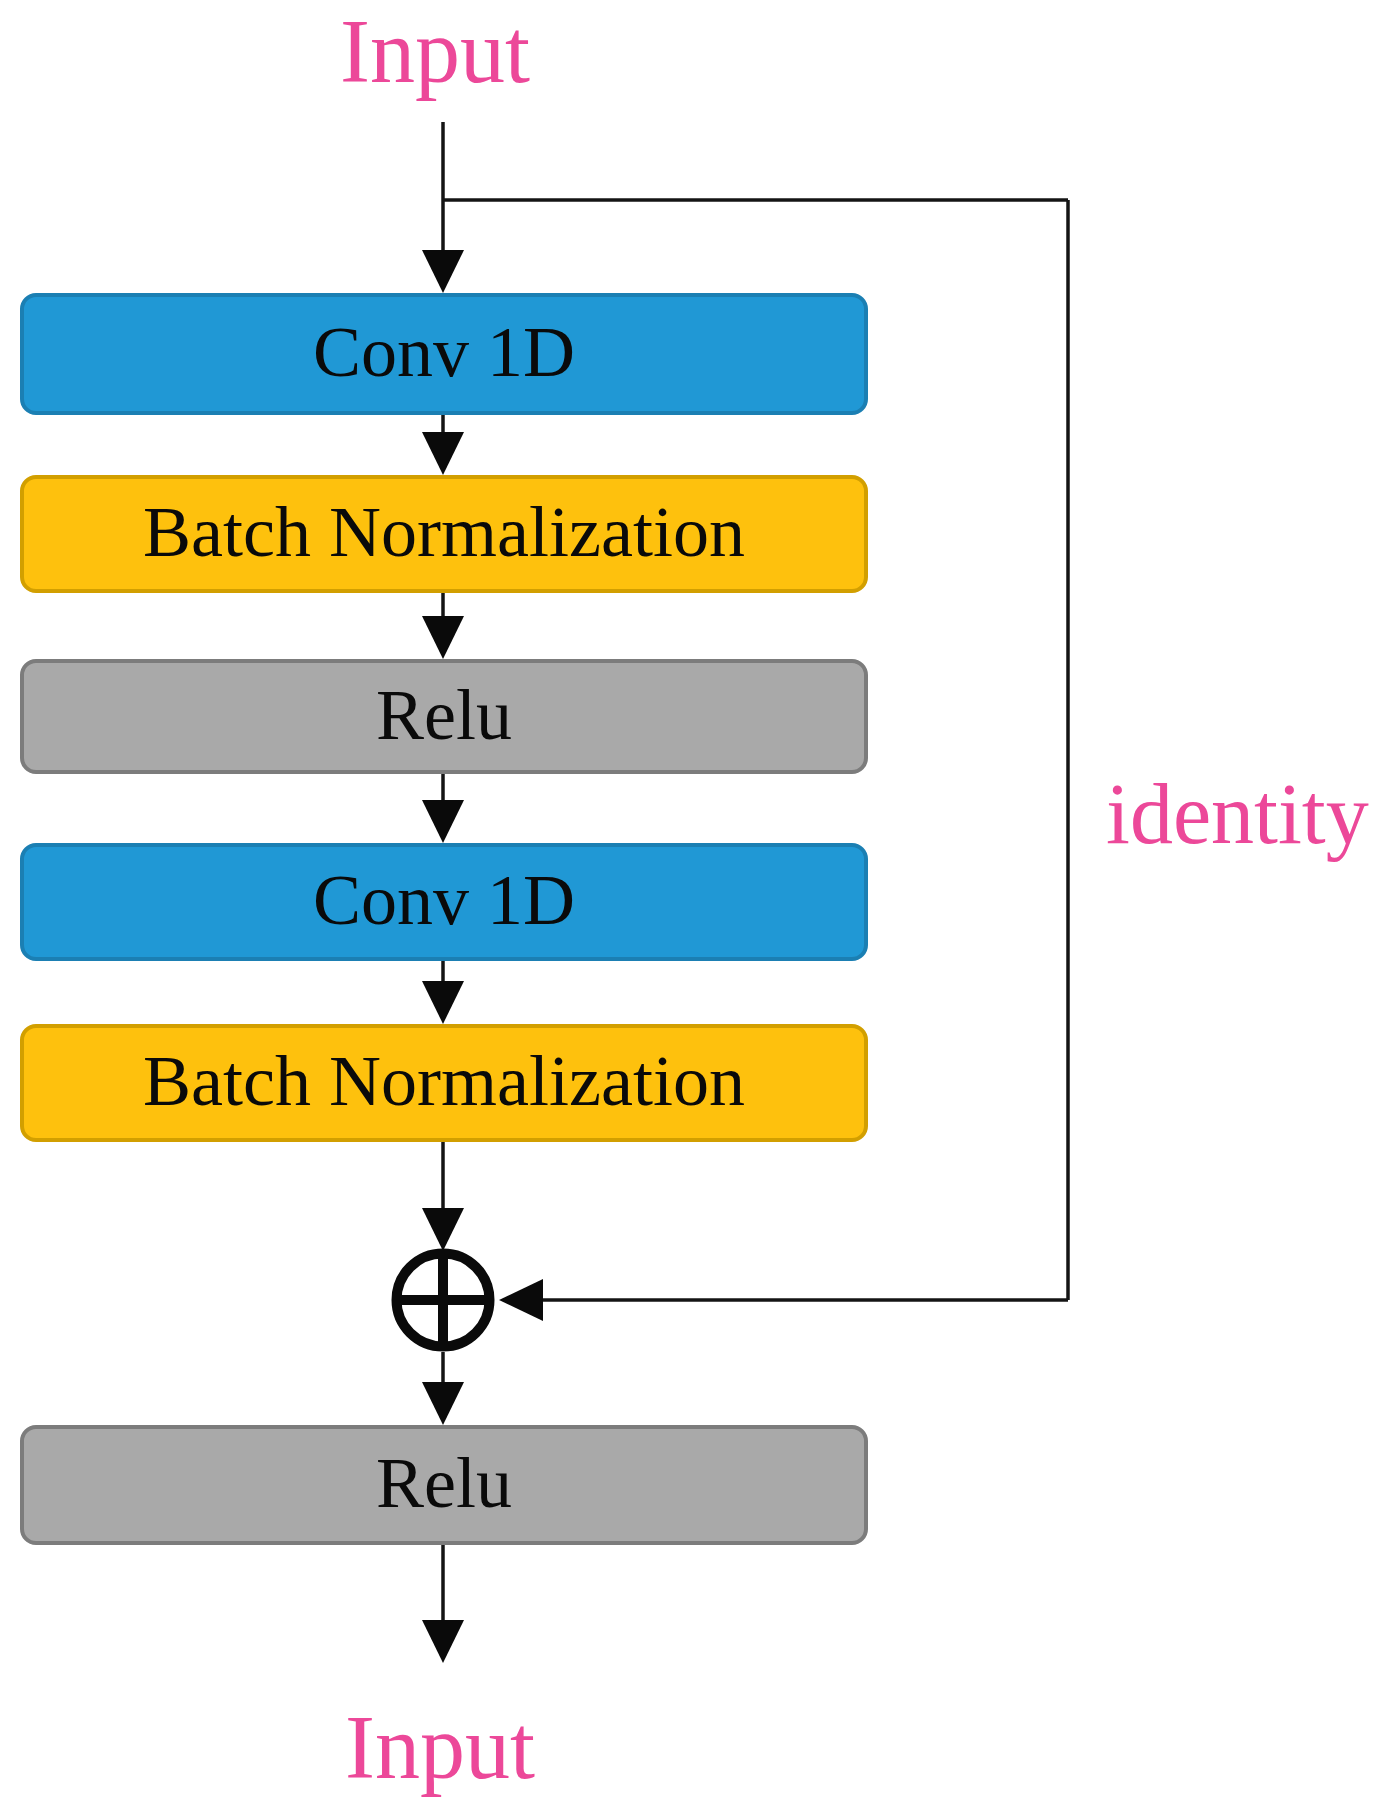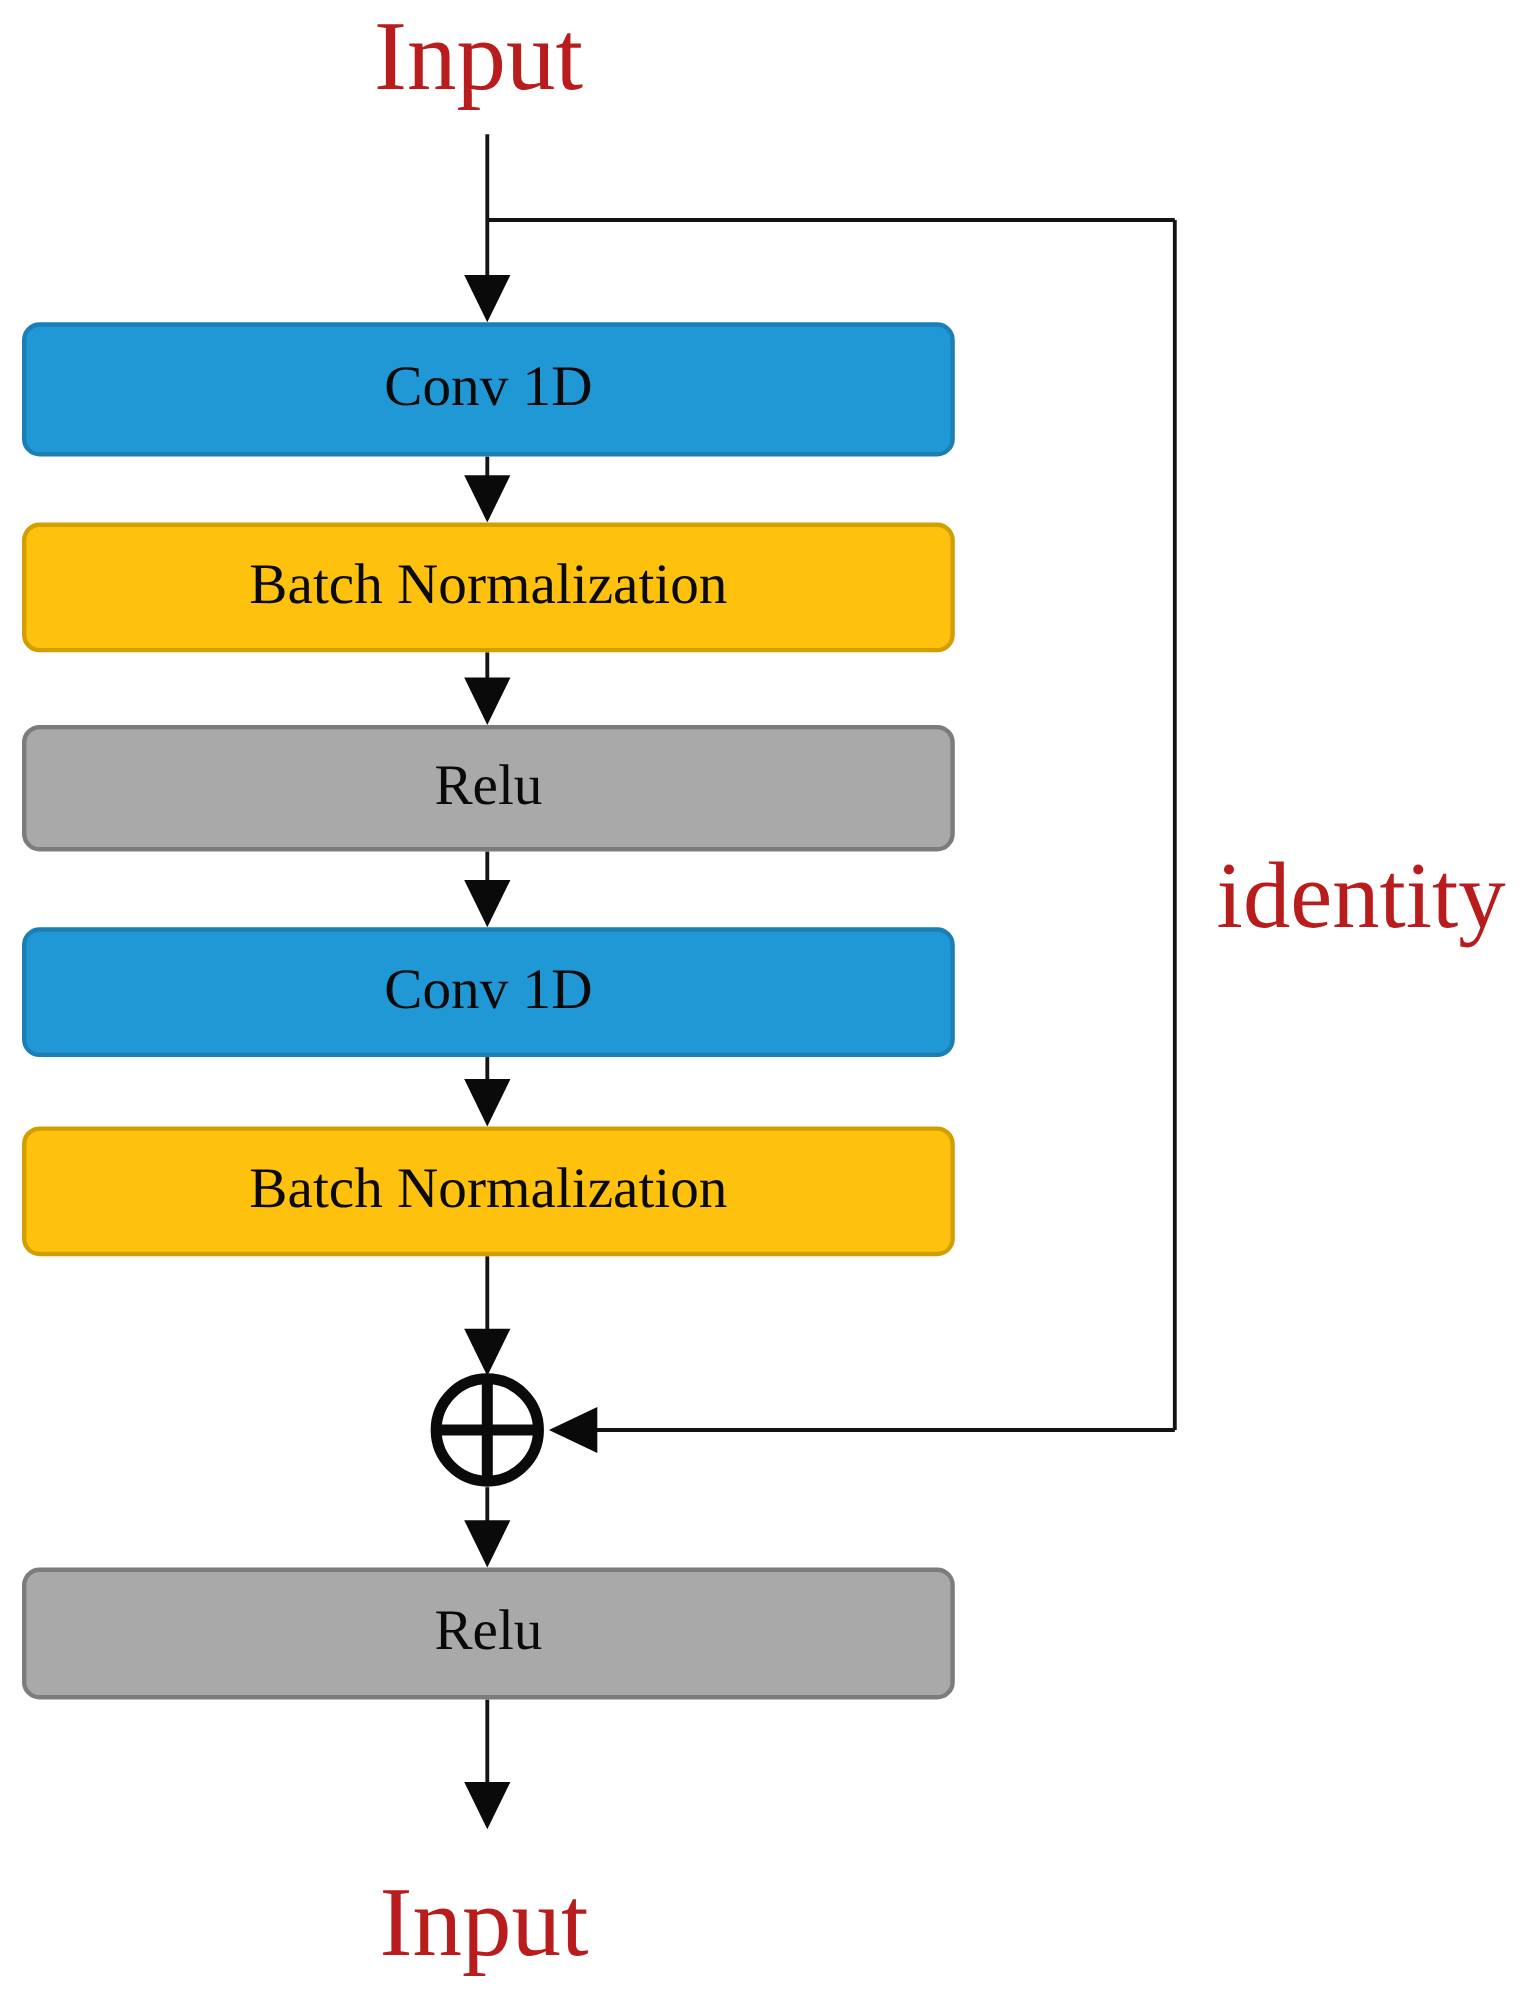--- a/index.html
+++ b/index.html
@@ -15,30 +15,30 @@
     z-index:1;
   }
   .node{
     position:absolute;
     left:20px;width:848px;
     box-sizing:border-box;
     border:4px solid #888;
     border-radius:16px;
     display:flex;align-items:center;justify-content:center;
     z-index:2;
-    font-size:52px;
+    font-size:72px;
     color:#0a0a0a;
     line-height:1;
     padding-bottom:4px;
     text-align:center;
   }
   .flow-label{
     position:absolute;
     z-index:2;
-    color:#b91c1c;
+    color:#ec4899;
     white-space:nowrap;
     line-height:1.1;
   }
   .label-input{left:235px;top:2px;width:400px;text-align:center;font-size:90px;}
   .label-output{left:240px;top:1698px;width:400px;text-align:center;font-size:90px;}
   .label-identity{left:1106px;top:767px;font-size:86px;}
 </style>
 </head>
 <body>
 

